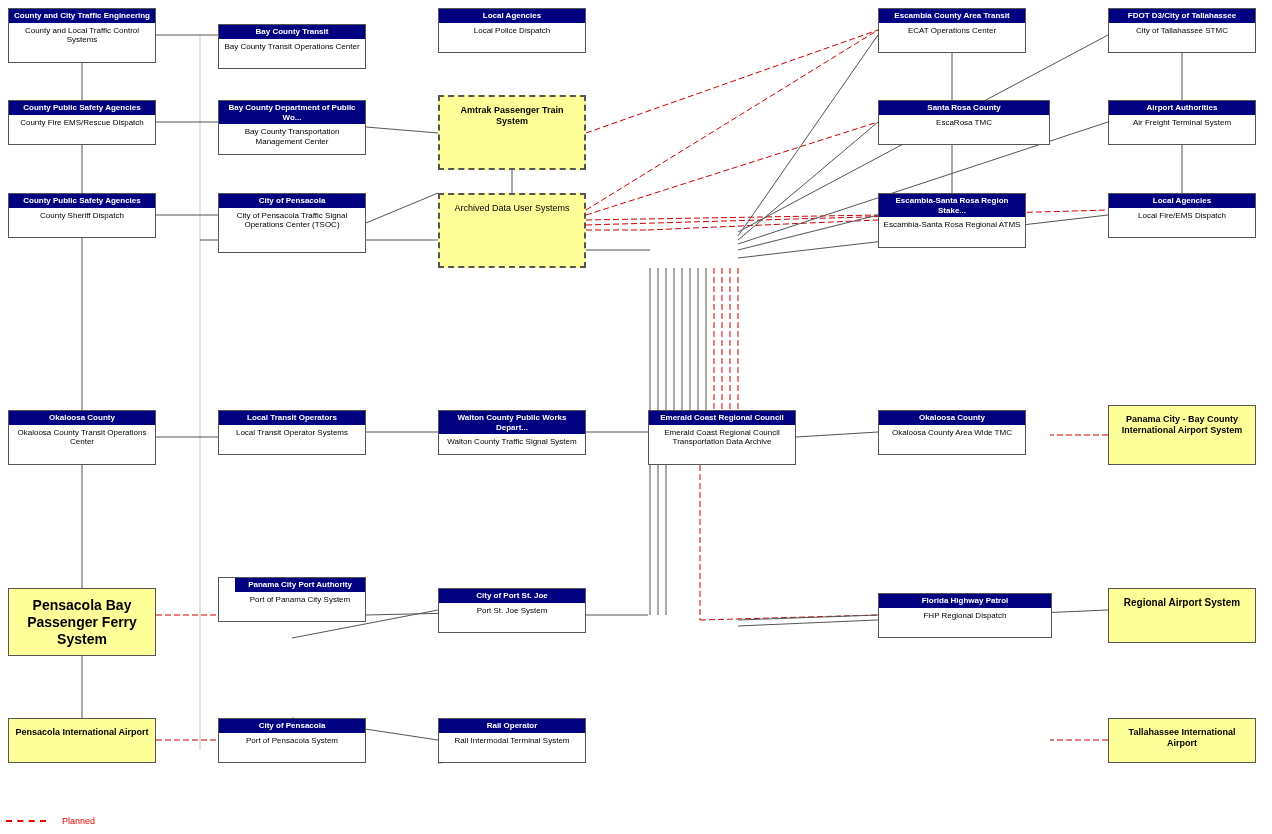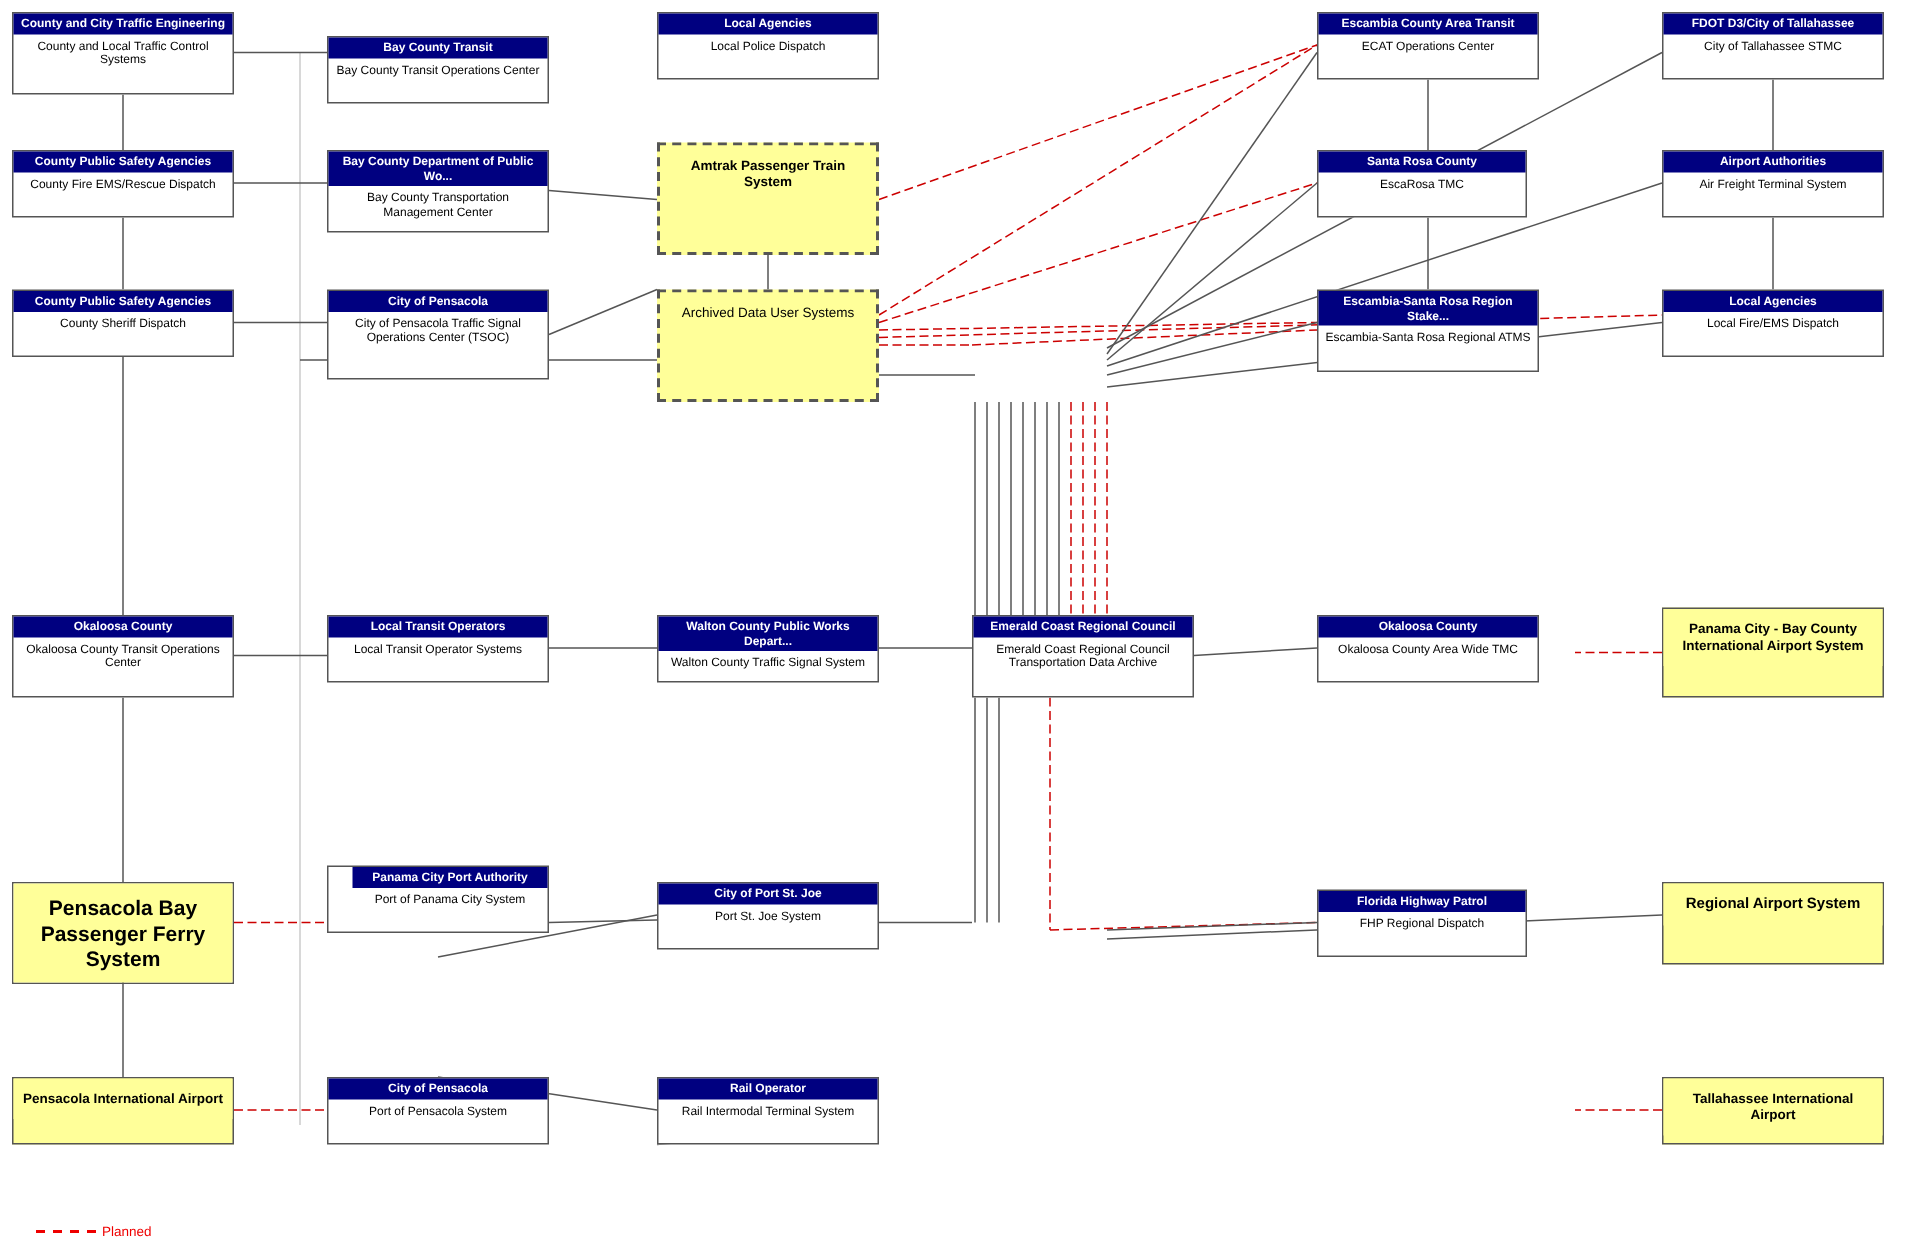--- a/index.html
+++ b/index.html
@@ -57,25 +57,25 @@
       position: absolute;
       top: 0;
       left: 0;
       width: 1272px;
       height: 834px;
       pointer-events: none;
     }
     .legend {
       position: absolute;
       bottom: 8px;
-      left: 24px;
+      left: 6px;
       font-size: 9px;
       display: flex;
       align-items: center;
-      gap: 4px;
+      gap: 16px;
     }
     .legend-line-planned {
       display: inline-block;
       width: 40px;
       height: 2px;
       border-top: 2px dashed #e00;
     }
     .legend-text {
       font-size: 9px;
       color: #e00;
@@ -207,21 +207,21 @@
         <div class="node-header">County Public Safety Agencies</div>
         <div class="node-body">County Fire EMS/Rescue Dispatch</div>
       </div>
       <div class="node" style="left: 218px; top: 100px; width: 148px; min-height: 55px;">
         <div class="node-header">Bay County Department of Public Wo...</div>
         <div class="node-body">Bay County Transportation Management Center</div>
       </div>
       <div class="node node-yellow" style="left: 438px; top: 95px; width: 148px; min-height: 75px;">
         <div class="node-body" style="font-weight: bold; font-size: 9px; padding: 8px 4px;">Amtrak Passenger Train System</div>
       </div>
-      <div class="node" style="left: 878px; top: 100px; width: 140px; min-height: 45px;">
+      <div class="node" style="left: 878px; top: 100px; width: 172px; min-height: 45px;">
         <div class="node-header">Santa Rosa County</div>
         <div class="node-body">EscaRosa TMC</div>
       </div>
       <div class="node" style="left: 1108px; top: 100px; width: 148px; min-height: 45px;">
         <div class="node-header">Airport Authorities</div>
         <div class="node-body">Air Freight Terminal System</div>
       </div>
       <div class="node" style="left: 8px; top: 193px; width: 148px; min-height: 45px;">
         <div class="node-header">County Public Safety Agencies</div>
         <div class="node-body">County Sheriff Dispatch</div>
@@ -268,21 +268,21 @@
         <div class="node-body" style="font-weight: bold; font-size: 14px; padding: 8px 4px;">Pensacola Bay Passenger Ferry System</div>
       </div>
       <div class="node" style="left: 218px; top: 577px; width: 148px; min-height: 45px; padding-left: 16px;">
         <div class="node-header">Panama City Port Authority</div>
         <div class="node-body">Port of Panama City System</div>
       </div>
       <div class="node" style="left: 438px; top: 588px; width: 148px; min-height: 45px;">
         <div class="node-header">City of Port St. Joe</div>
         <div class="node-body">Port St. Joe System</div>
       </div>
-      <div class="node" style="left: 878px; top: 593px; width: 140px; min-height: 45px;">
+      <div class="node" style="left: 878px; top: 593px; width: 174px; min-height: 45px;">
         <div class="node-header">Florida Highway Patrol</div>
         <div class="node-body">FHP Regional Dispatch</div>
       </div>
       <div class="node node-yellow-solid" style="left: 1108px; top: 588px; width: 148px; min-height: 55px;">
         <div class="node-body" style="font-weight: bold; font-size: 10px; padding: 8px 4px;">Regional Airport System</div>
       </div>
       <div class="node node-yellow-solid" style="left: 8px; top: 718px; width: 148px; min-height: 45px;">
         <div class="node-body" style="font-weight: bold; font-size: 9px; padding: 8px 4px;">Pensacola International Airport</div>
       </div>
       <div class="node" style="left: 218px; top: 718px; width: 148px; min-height: 45px;">

